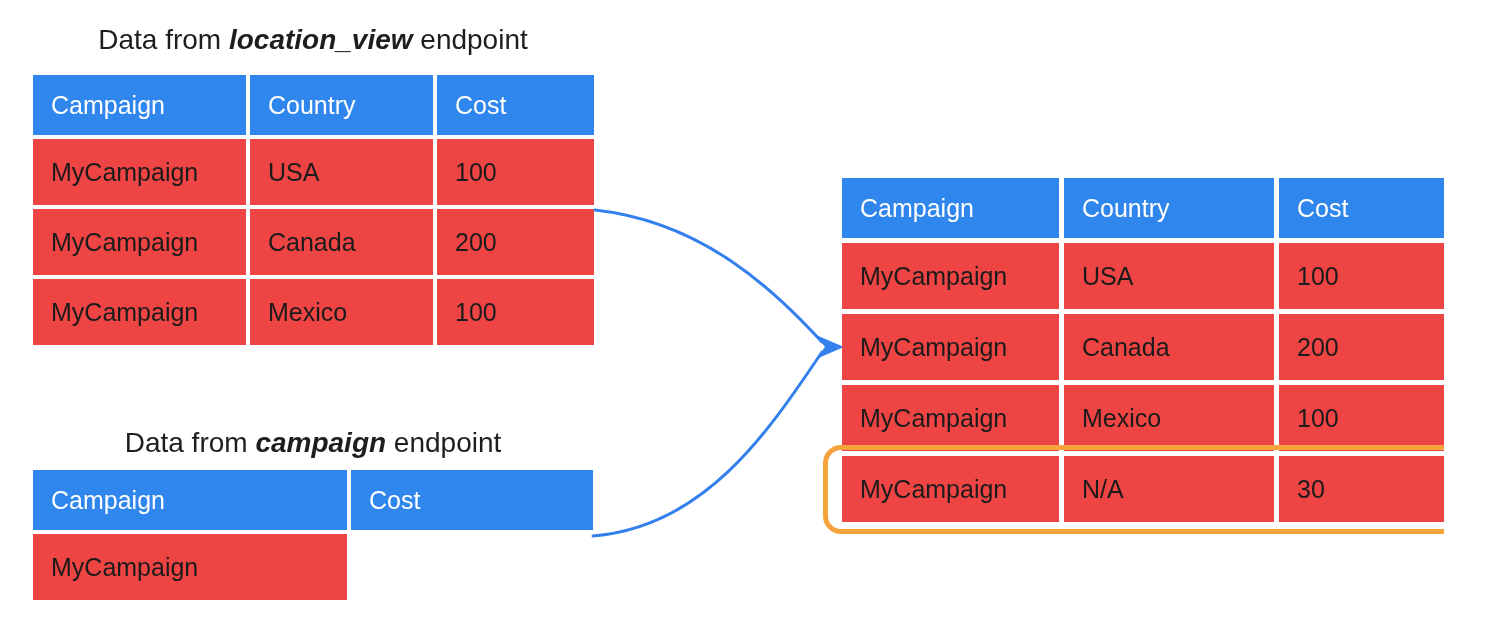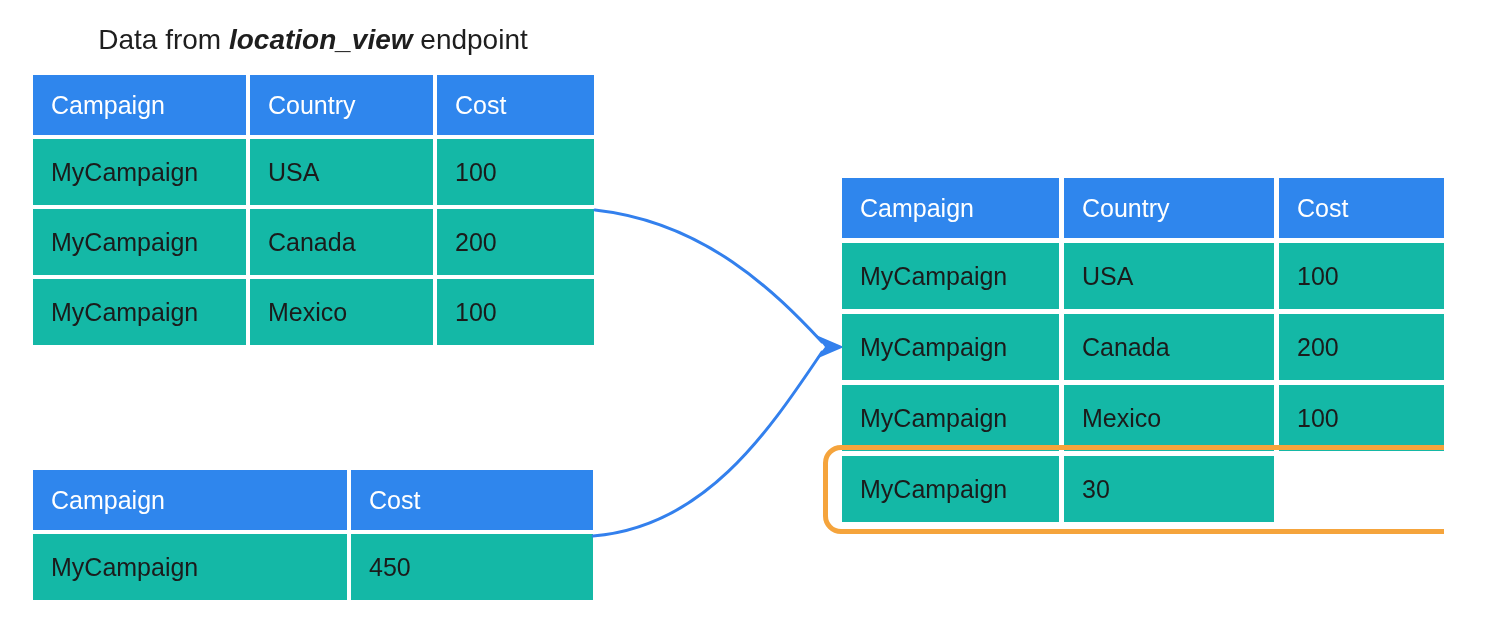--- a/index.html
+++ b/index.html
@@ -24,21 +24,21 @@
   .cell {
     display: flex;
     align-items: center;
     padding-left: 18px;
     font-size: 25px;
     box-sizing: border-box;
     white-space: nowrap;
     overflow: hidden;
   }
   .th { background: #2f86ed; color: #ffffff; }
-  .td { background: #14b8a6; color: #1b1b1b; }
+  .td { background: #ef4444; color: #1b1b1b; }
 
   .tbl-location {
     left: 33px; top: 75px;
     grid-template-columns: 213px 183px 157px;
     grid-template-rows: 60px 66px 66px 66px;
     gap: 4px;
   }
   .tbl-campaign {
     left: 33px; top: 470px;
     grid-template-columns: 314px 242px;
@@ -93,27 +93,29 @@
 
     <div class="cell td">MyCampaign</div>
     <div class="cell td">Canada</div>
     <div class="cell td">200</div>
 
     <div class="cell td">MyCampaign</div>
     <div class="cell td">Mexico</div>
     <div class="cell td">100</div>
   </div>
 
+  <div class="diagram-title title-campaign">
+    <span>Data from </span><span class="em">campaign</span><span> endpoint</span>
+  </div>
 
   <div class="tbl tbl-campaign">
     <div class="cell th">Campaign</div>
     <div class="cell th">Cost</div>
 
     <div class="cell td">MyCampaign</div>
-    <div class="cell td">450</div>
   </div>
 
   <svg class="arrows" viewBox="0 0 300 400" aria-hidden="true">
     <path d="M35,30 C145,42 215,112 262,162" stroke="#3380ed" stroke-width="3" fill="none" stroke-linecap="round"></path>
     <path d="M33,356 C145,347 208,252 262,172" stroke="#3380ed" stroke-width="3" fill="none" stroke-linecap="round"></path>
     <path d="M256,155 L284,167 L256,179 L265,167 Z" fill="#3380ed"></path>
   </svg>
 
 
   <div class="tbl tbl-result">
@@ -127,18 +129,19 @@
 
     <div class="cell td">MyCampaign</div>
     <div class="cell td">Canada</div>
     <div class="cell td">200</div>
 
     <div class="cell td">MyCampaign</div>
     <div class="cell td">Mexico</div>
     <div class="cell td">100</div>
 
     <div class="cell td">MyCampaign</div>
+    <div class="cell td">N/A</div>
     <div class="cell td">30</div>
   </div>
 
   <div class="highlight-rect"></div>
 
 </div>
 
 </body></html>

